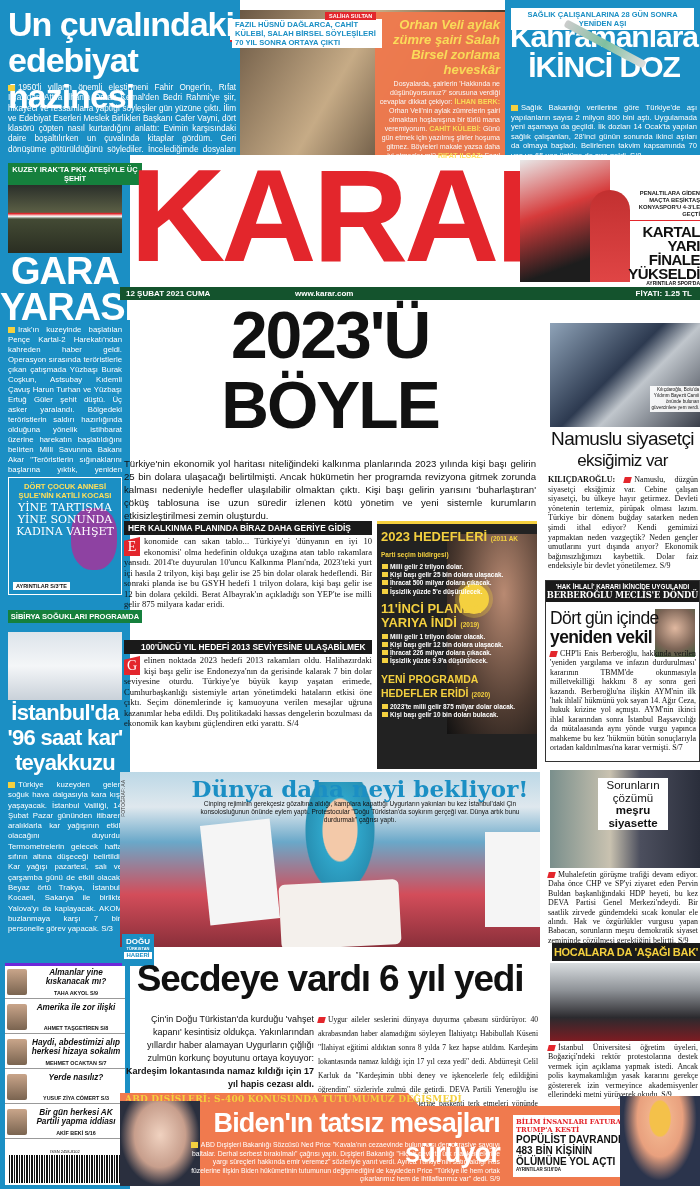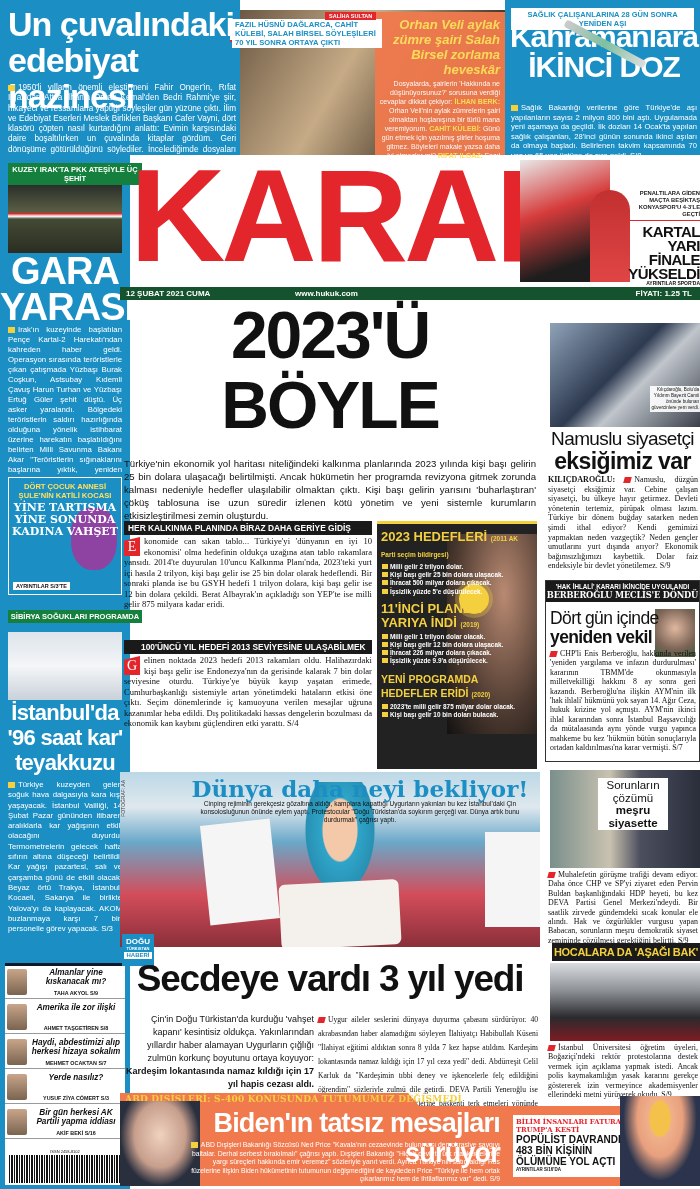--- a/index.html
+++ b/index.html
@@ -30,26 +30,26 @@
 #top-right .syringe{position:absolute;left:55px;top:40px;width:90px;height:8px;background:linear-gradient(90deg,#ccc,#7fbfa0,#ddd);transform:rotate(28deg);border-radius:3px;}
 #top-right p{position:absolute;left:6px;top:103px;width:186px;color:#fff;font-size:7.6px;line-height:9.6px;text-align:justify;}
 
 #left-col{left:0;top:155px;width:130px;height:1034px;}
 .lc-kicker{position:absolute;left:8px;width:134px;background:#15803d;color:#fff;font-size:7.5px;font-weight:bold;text-align:center;line-height:9px;padding:2px 0;}
 .lc-photo{position:absolute;left:8px;width:114px;}
 #gara{position:absolute;left:0;top:98px;width:130px;text-align:center;color:#fff;font-size:38px;line-height:36px;font-weight:bold;letter-spacing:-1px;}
 #gara-text{position:absolute;left:8px;top:170px;width:114px;color:#fff;font-size:7.8px;line-height:10px;text-align:justify;}
 #vahset{position:absolute;left:8px;top:322px;width:114px;height:118px;border:1.5px solid #fff;background:#1b8fc4;}
 #vahset .k{color:#ffe05a;font-size:7.6px;font-weight:bold;text-align:center;line-height:9px;padding-top:4px;}
-#vahset .h{color:#fff;font-family:"DejaVu Serif",serif;font-weight:bold;font-size:11px;text-align:center;line-height:12px;margin-top:2px;position:relative;z-index:2;}
+#vahset .h{color:#fff;font-family:"DejaVu Serif",serif;font-weight:normal;font-size:11px;text-align:center;line-height:12px;margin-top:2px;position:relative;z-index:2;}
 #vahset .hand{position:absolute;right:4px;top:30px;width:46px;height:62px;background:#9b3a9e;border-radius:40% 40% 45% 45%;z-index:1;opacity:.9;}
 #vahset .more{position:absolute;left:4px;bottom:4px;background:#fff;color:#111;font-size:5.5px;font-weight:bold;padding:1px 3px;}
 #ist-head{position:absolute;left:0;top:545px;width:130px;text-align:center;color:#fff;font-size:22px;line-height:25px;font-weight:bold;letter-spacing:-0.7px;}
 #ist-text{position:absolute;left:8px;top:625px;width:114px;color:#fff;font-size:7.8px;line-height:10.3px;text-align:justify;}
-#columnists{position:absolute;left:5px;top:808px;width:120px;height:222px;background:#fff;border-top:3px solid #0f172a;}
+#columnists{position:absolute;left:5px;top:808px;width:120px;height:222px;background:#fff;border-top:3px solid #6d28d9;}
 .col-item{position:absolute;left:0;width:120px;height:33px;border-bottom:1px solid #999;}
 .col-item .av{position:absolute;left:2px;top:3px;width:20px;height:26px;background:linear-gradient(#c9a58a,#7a6450);border-radius:2px;}
 .col-item .t{position:absolute;left:24px;top:2px;width:94px;text-align:center;font-style:italic;font-weight:bold;font-size:8.2px;line-height:9px;color:#111;}
 .col-item .a{position:absolute;left:24px;bottom:2px;width:94px;text-align:center;font-size:5.4px;font-weight:bold;color:#111;}
 #barcode{position:absolute;left:4px;top:183px;width:112px;height:34px;background:repeating-linear-gradient(90deg,#111 0 1px,#fff 1px 2px,#111 2px 4px,#fff 4px 5px);}
 #barcode span{position:absolute;left:0;top:0;width:112px;height:6px;background:#fff;font-size:4px;text-align:center;}
 
 #logo{left:130px;top:150px;width:390px;height:132px;}
 #logo .word{position:absolute;left:0;top:0;width:390px;text-align:center;color:#e3262c;font-size:132px;line-height:132px;font-weight:bold;letter-spacing:-4px;font-family:"Liberation Sans",sans-serif;}
 #sport{left:520px;top:160px;width:180px;height:120px;}
@@ -86,21 +86,21 @@
 #dogu-badge small{display:block;font-size:4px;line-height:5px;}
 #dogu-badge em{display:block;font-style:normal;background:#fff;color:#1b8fc4;margin:1px 2px;font-size:6px;line-height:7px;}
 #secdeye{left:120px;top:958px;width:420px;text-align:center;font-size:37px;line-height:42px;font-weight:bold;letter-spacing:-1.2px;}
 #secdeye-lead{left:124px;top:1013px;width:190px;font-size:9px;line-height:13px;text-align:right;}
 #secdeye-body{left:318px;top:1013px;width:220px;font-family:"Liberation Serif",serif;font-size:7.6px;line-height:14px;text-align:justify;}
 
 #rc-photo1{left:550px;top:323px;width:150px;height:104px;background:linear-gradient(135deg,#8fa3b8,#2d3a50 45%,#c0c6cc 60%,#3a3f4a);}
 #rc-cap1{left:650px;top:386px;width:50px;background:rgba(255,255,255,.9);font-size:4.6px;line-height:6px;text-align:right;padding:1px;}
 #namuslu{left:545px;top:428px;width:155px;text-align:center;}
 #namuslu .a{font-size:19px;line-height:22px;letter-spacing:-0.6px;}
-#namuslu .b{font-size:23px;line-height:22px;font-weight:bold;letter-spacing:-0.6px;}
+#namuslu .b{font-size:17px;line-height:22px;font-weight:normal;letter-spacing:-0.6px;}
 #namuslu-text{left:548px;top:475px;width:150px;font-family:"Liberation Serif",serif;font-size:8px;line-height:9.6px;text-align:justify;}
 #berber-box{left:545px;top:580px;width:155px;height:182px;border:1px solid #333;}
 #berber-box .top{background:#1a1a1a;color:#fff;text-align:center;padding:2px 0;}
 #berber-box .top .a{font-size:6.3px;font-weight:bold;}
 #berber-box .top .b{font-family:"DejaVu Serif",serif;font-size:8.3px;font-weight:bold;letter-spacing:-0.2px;}
 #berber-box h4{position:absolute;left:4px;top:28px;font-size:17.5px;line-height:19px;font-weight:normal;letter-spacing:-0.6px;}
 #berber-box h4 b{font-weight:bold;}
 #berber-box .pic{position:absolute;right:4px;top:28px;width:40px;height:48px;background:radial-gradient(circle at 50% 40%,#e0b8a0,#7c6456 60%,#3c5a3a);}
 #berber-box p{position:absolute;left:4px;top:68px;width:146px;font-family:"Liberation Serif",serif;font-size:7.9px;line-height:9.4px;text-align:justify;}
 #sorun-photo{left:550px;top:770px;width:150px;height:98px;background:linear-gradient(90deg,#7a8f8c,#c9c2b0 40%,#4c4f5e 60%,#2a2e3b);}
@@ -215,21 +215,21 @@
 </div>
 <div id="sport" class="abs">
   <div class="img"></div>
   <div class="img2"></div>
   <div class="k">PENALTILARA GİDEN MAÇTA BEŞİKTAŞ KONYASPOR'U 4-3'LE GEÇTİ</div>
   <h3>KARTAL YARI FİNALE YÜKSELDİ</h3>
   <div class="m">AYRINTILAR SPOR'DA</div>
 </div>
 <div id="dateline" class="abs">
   <span style="left:6px;">12 ŞUBAT 2021 CUMA</span>
-  <span style="left:175px;">www.hukuk.com</span>
+  <span style="left:175px;">www.karar.com</span>
   <span style="right:8px;">FİYATI: 1.25 TL</span>
 </div>
 
 <div id="main-head" class="abs">
   <div>2023'Ü BÖYLE</div>
 </div>
 <div id="main-intro" class="abs">Türkiye'nin ekonomik yol haritası niteliğindeki kalkınma planlarında 2023 yılında kişi başı gelirin 25 bin dolara ulaşacağı belirtilmişti. Ancak hükümetin her programda revizyona gitmek zorunda kalması nedeniyle hedefler ulaşılabilir olmaktan çıktı. Kişi başı gelirin yarısını 'buharlaştıran' çöküş tablosuna ise uzun süredir izlenen kötü yönetim ve yeni sistemle kurumların etkisizleştirilmesi zemin oluşturdu.</div>
 
 <div class="sub-black" style="top:521px;">HER KALKINMA PLANINDA BİRAZ DAHA GERİYE GİDİŞ</div>
 <div class="body-serif" style="top:536px;">
@@ -265,21 +265,21 @@
   <div class="sign"></div>
 </div>
 <div id="foto-credit" class="abs">FOTOĞRAF: AA</div>
 <div id="world-head" class="abs">Dünya daha neyi bekliyor!</div>
 <div id="world-sub" class="abs">Cinping rejiminin gerekçesiz gözaltına aldığı, kamplara kapattığı Uygurların yakınları bu kez İstanbul'daki Çin konsolosluğunun önünde eylem yaptı. Protestocular "Doğu Türkistan'da soykırım gerçeği var. Dünya artık bunu durdurmalı" çağrısı yaptı.</div>
 <div id="dogu-badge" class="abs">
   <span>DOĞU</span>
   <small>TÜRKİSTAN</small>
   <em>HABERİ</em>
 </div>
-<div id="secdeye" class="abs">Secdeye vardı 3 yıl yedi</div>
+<div id="secdeye" class="abs">Secdeye vardı 6 yıl yedi</div>
 <div id="secdeye-lead" class="abs">
   <span>Çin'in Doğu Türkistan'da kurduğu 'vahşet kapanı' kesintisiz oldukça. Yakınlarından yıllardır haber alamayan Uygurların çığlığı zulmün korkunç boyutunu ortaya koyuyor: </span><b>Kardeşim lokantasında namaz kıldığı için 17 yıl hapis cezası aldı.</b>
 </div>
 <div id="secdeye-body" class="abs"><span class="rbullet"></span><span>Uygur aileler seslerini dünyaya duyurma çabasını sürdürüyor. 40 akrabasından haber alamadığını söyleyen İlahiyatçı Habibullah Küseni "İlahiyat eğitimi aldıktan sonra 8 yılda 7 kez hapse atıldım. Kardeşim lokantasında namaz kıldığı için 17 yıl ceza yedi" dedi. Abdürreşit Celil Karluk da "Kardeşimin tıbbi deney ve işkencelerle felç edildiğini öğrendim" sözleriyle zulmü dile getirdi. DEVA Partili Yeneroğlu ise Ankara'da yaşayan Uygur Türklerine başkenti terk etmeleri yönünde baskı yapıldığını belirtti. S/7</span></div>
 
 <div id="rc-photo1" class="abs"></div>
 <div id="rc-cap1" class="abs">Kılıçdaroğlu, Bolu'da Yıldırım Bayezit Camii önünde bulunan güvercinlere yem verdi.</div>
 <div id="namuslu" class="abs">
   <div class="a">Namuslu siyasetçi</div>
   <div class="b">eksiğimiz var</div>

